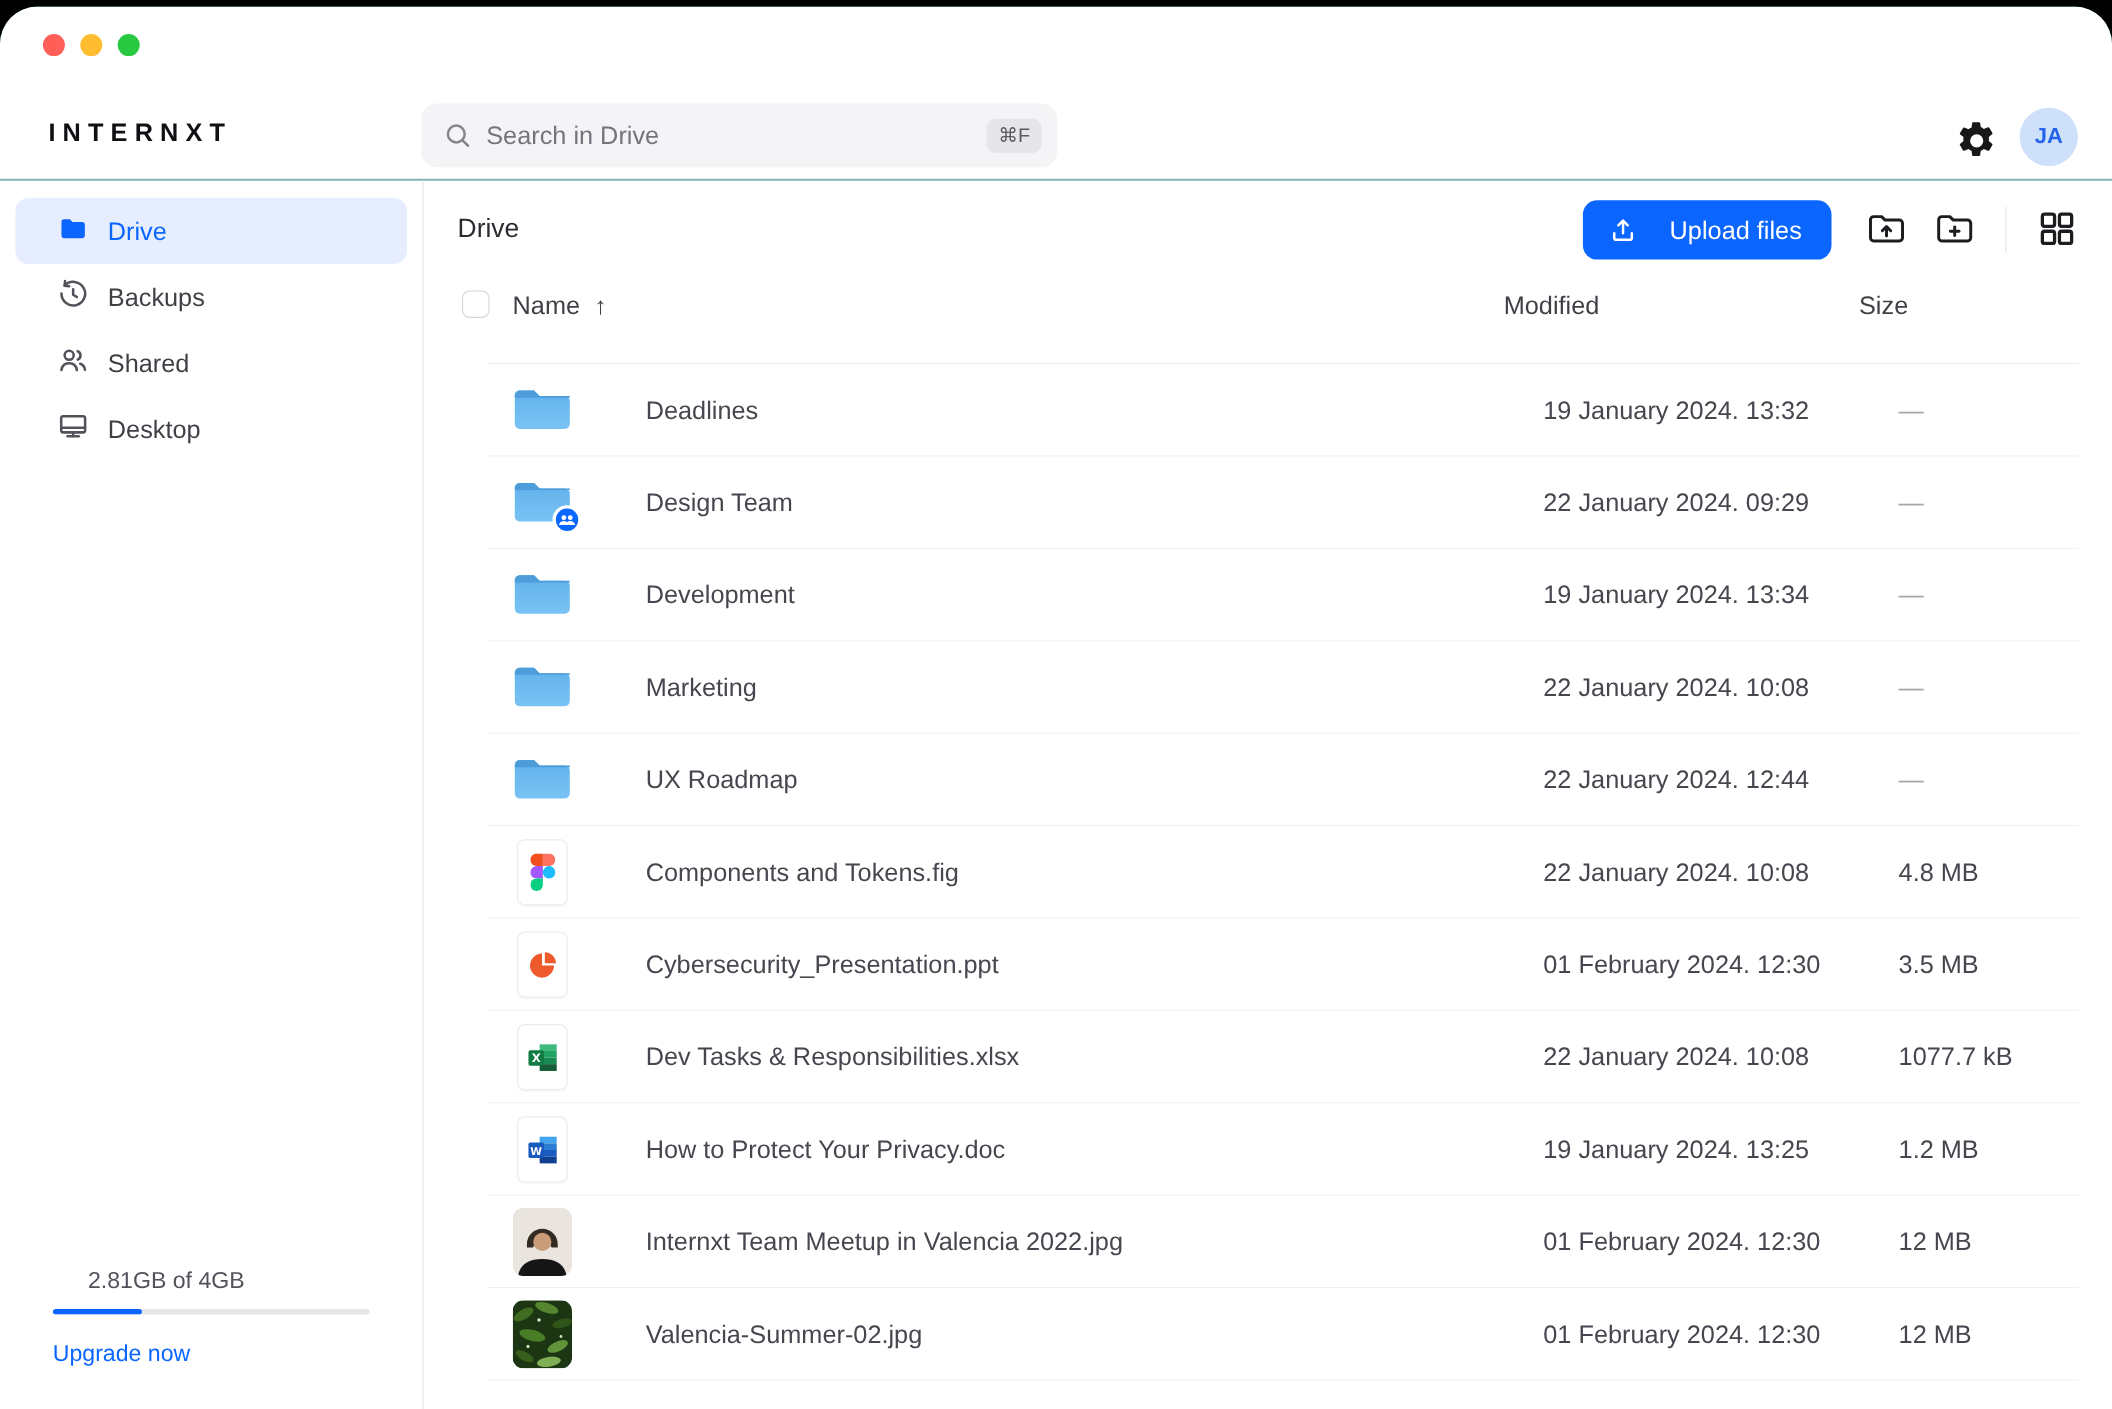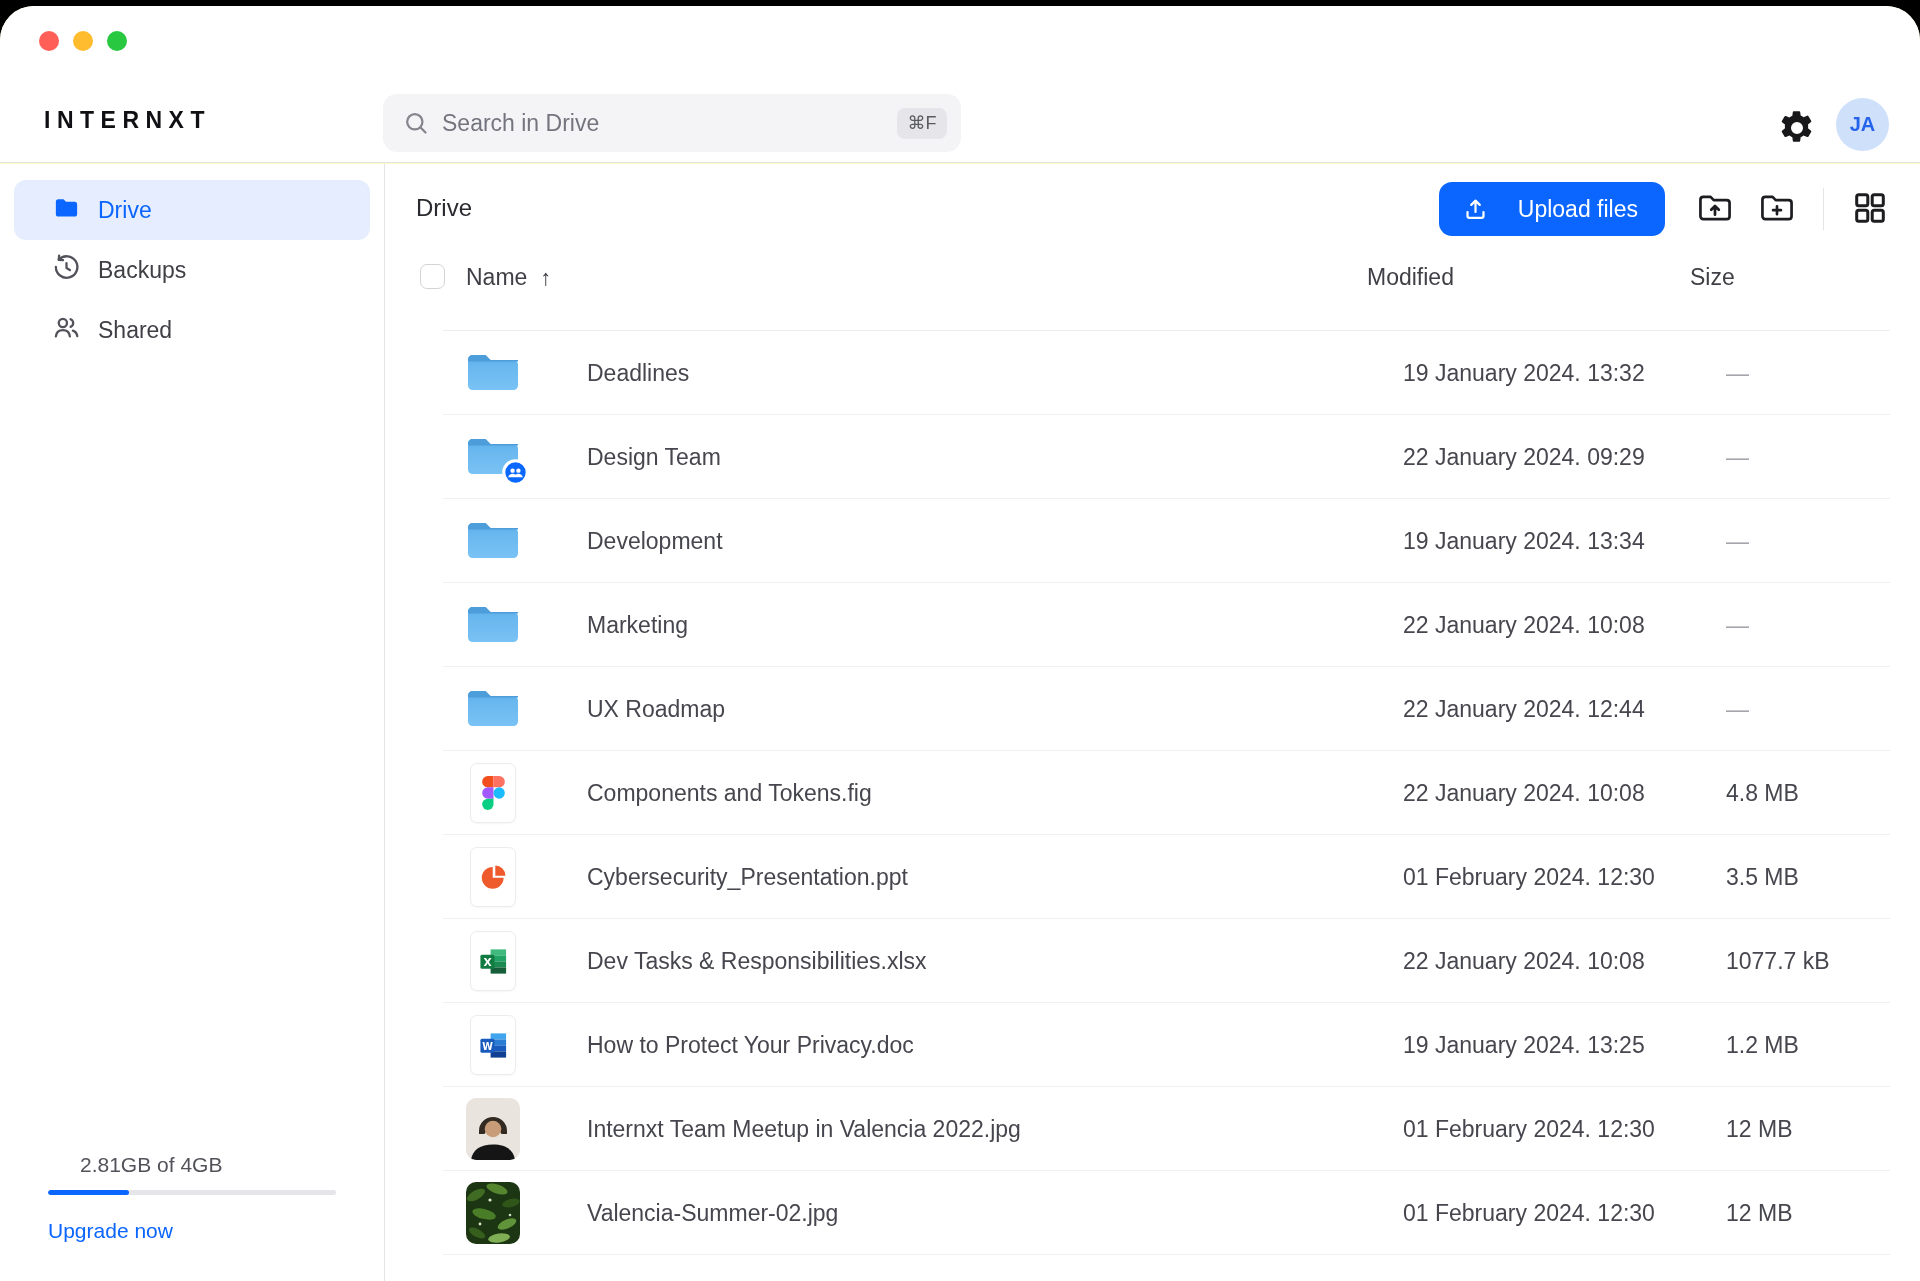--- a/index.html
+++ b/index.html
@@ -1,19 +1,19 @@
 <!DOCTYPE html>
 <html style="--accent: #0b66ff;"><head>
 <meta charset="utf-8">
 <style>
   * { margin:0; padding:0; box-sizing:border-box; }
   html,body { background:#000; }
   body { font-family:"Liberation Sans","DejaVu Sans",sans-serif; -webkit-font-smoothing:antialiased; }
   .stage { position:relative; width:1920px; height:1281px; background:#000; overflow:hidden; }
-  .window { position:absolute; top:6px; left:0; right:0; bottom:0; background:#fef9c3; border-radius:34px 34px 0 0; overflow:hidden; }
+  .window { position:absolute; top:6px; left:0; right:0; bottom:0; background:#0f766e; border-radius:34px 34px 0 0; overflow:hidden; }
 
   
   .topbar { position:absolute; top:0; left:0; right:0; height:157px; border-bottom:1px solid #e4e4e7; background:#fff; }
   .lights { position:absolute; left:39px; top:25px; display:flex; gap:14px; }
   .dot { width:20px; height:20px; border-radius:50%; border:none; cursor:pointer; }
   .dot.red{ background:#ff5f57; } .dot.yellow{ background:#febc2e; } .dot.green{ background:#28c840; }
   .logo { position:absolute; left:44px; top:101px; font-size:23px; font-weight:700; letter-spacing:6.5px; color:#101014; }
   .search { position:absolute; left:383px; top:88px; width:578px; height:58px; background:#f4f4f6; border-radius:14px; display:flex; align-items:center; padding:0 14px 0 20px; }
   .search svg { width:27px; height:27px; color:#85858e; flex-shrink:0; }
   .search input { flex:1; border:none; outline:none; background:transparent; font-size:23px; color:#3f3f46; margin-left:12px; font-family:inherit; }
@@ -202,20 +202,26 @@
     <span class="side-ic"><svg class="si">
                   <use href="#i-history"></use>
                 </svg></span>
     <span>Backups</span>
   </div>
             <div class="side-item">
     <span class="side-ic"><svg class="si">
                   <use href="#i-users"></use>
                 </svg></span>
     <span>Shared</span>
+  </div>
+            <div class="side-item">
+    <span class="side-ic"><svg class="si">
+                  <use href="#i-desktop"></use>
+                </svg></span>
+    <span>Desktop</span>
   </div>
           </nav>
         <div class="storage">
           <div class="usage">2.81GB of 4GB</div>
           <div class="bar">
             <div class="fill" style="width: 28%;"></div>
           </div>
           <div class="upgrade">Upgrade now</div>
         </div>
       </aside>

